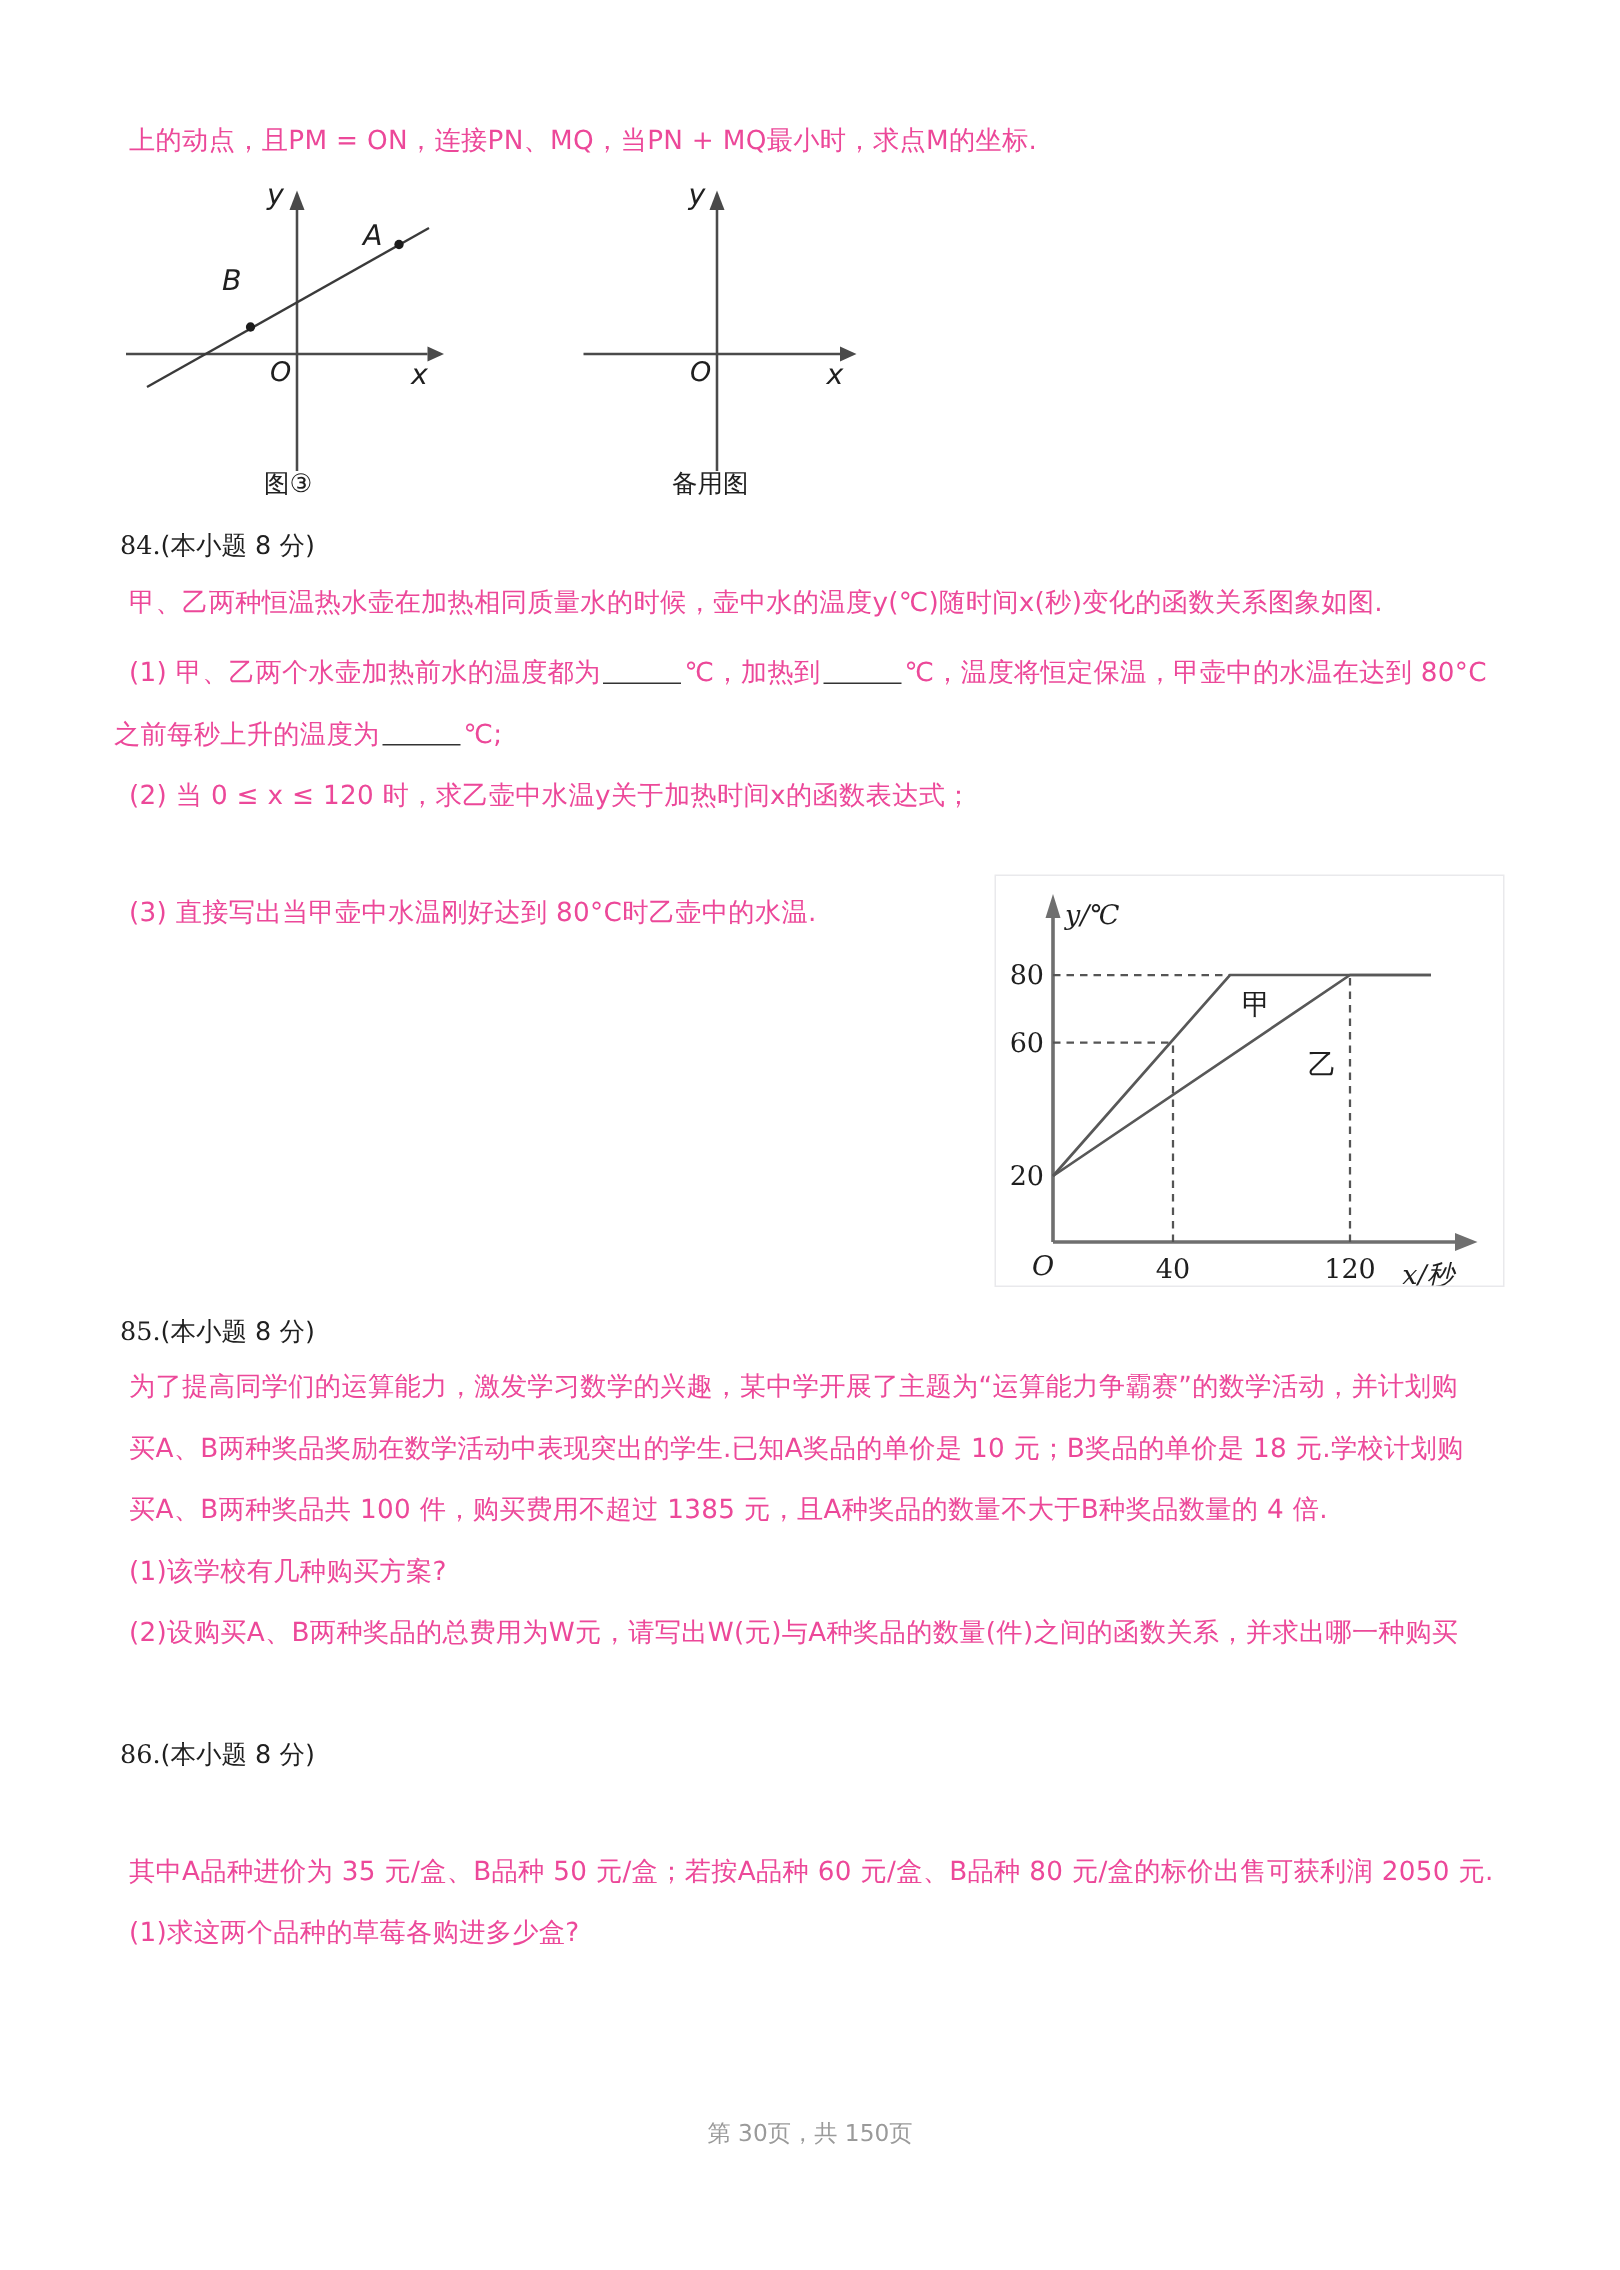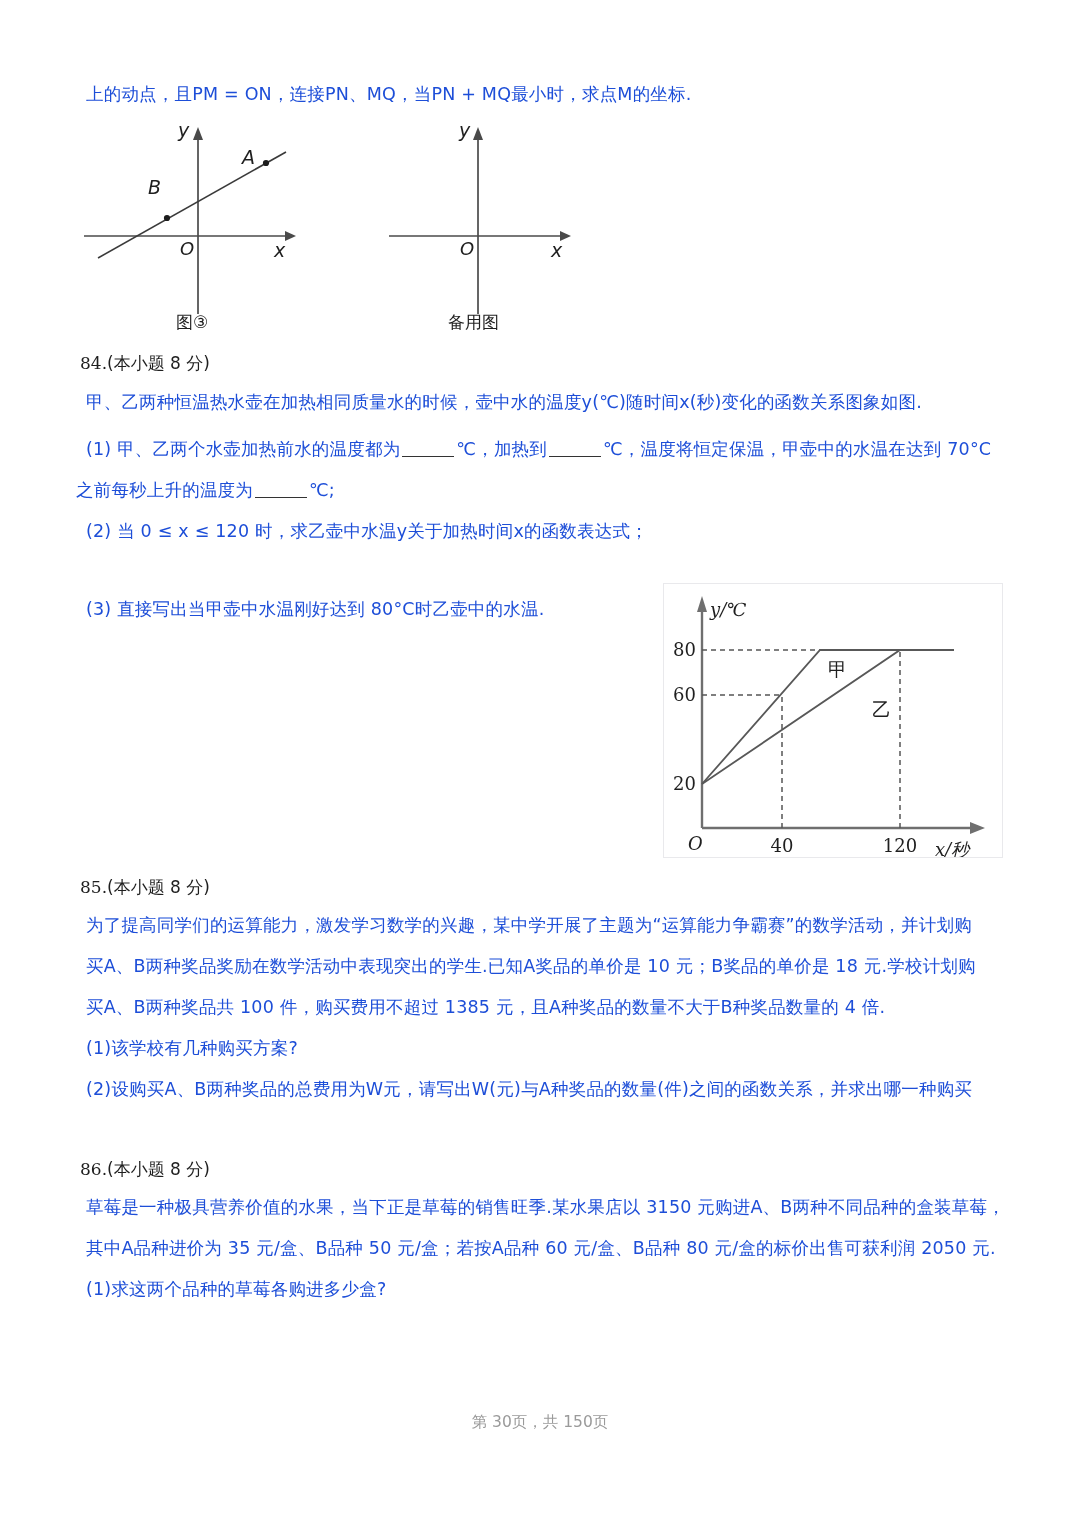--- a/index.html
+++ b/index.html
@@ -20,21 +20,21 @@
     inset: 0;
     background: #fff;
   }
 
   
   .ptext {
     position: absolute;
     font-size: 17.5px;
     line-height: 1.42;
     letter-spacing: 0.2px;
-    color: #1d4ed8;
+    color: #ec4899;
     white-space: nowrap;
   }
 
   .ital {
     font-family: "DejaVu Serif", "Liberation Serif", serif;
     font-style: italic;
     font-size: 17px;
   }
   .num {
     font-family: "DejaVu Serif", "Liberation Serif", serif;
@@ -141,21 +141,21 @@
 
   <div class="qhead" style="left:80px; top:352px;">
     <span class="num">84.</span><span>(本小题 8 分)</span>
   </div>
 
   <div class="ptext" style="left:86px; top:390px;">
     <span>甲、乙两种恒温热水壶在加热相同质量水的时候，壶中水的温度y(℃)随时间x(秒)变化的函数关系图象如图.</span>
   </div>
 
   <div class="ptext" style="left:86px; top:437px;">
-    <span>(1) 甲、乙两个水壶加热前水的温度都为</span><span class="blank"></span><span>℃，加热到</span><span class="blank"></span><span>℃，温度将恒定保温，甲壶中的水温在达到 70°C</span>
+    <span>(1) 甲、乙两个水壶加热前水的温度都为</span><span class="blank"></span><span>℃，加热到</span><span class="blank"></span><span>℃，温度将恒定保温，甲壶中的水温在达到 80°C</span>
   </div>
 
   <div class="ptext" style="left:76px; top:478px;">
     <span>之前每秒上升的温度为</span><span class="blank"></span><span>℃;</span>
   </div>
 
   <div class="ptext" style="left:86px; top:519px;">
     <span>(2) 当 0 ≤ x ≤ 120 时，求乙壶中水温y关于加热时间x的函数表达式；</span>
   </div>
 
@@ -215,23 +215,20 @@
     <span>(1)该学校有几种购买方案?</span>
   </div>
   <div class="ptext" style="left:86px; top:1077px;">
     <span>(2)设购买A、B两种奖品的总费用为W元，请写出W(元)与A种奖品的数量(件)之间的函数关系，并求出哪一种购买</span>
   </div>
 
   <div class="qhead" style="left:80px; top:1158px;">
     <span class="num">86.</span><span>(本小题 8 分)</span>
   </div>
 
-  <div class="ptext" style="left:86px; top:1195px;">
-    <span>草莓是一种极具营养价值的水果，当下正是草莓的销售旺季.某水果店以 3150 元购进A、B两种不同品种的盒装草莓，</span>
-  </div>
   <div class="ptext" style="left:86px; top:1236px;">
     <span>其中A品种进价为 35 元/盒、B品种 50 元/盒；若按A品种 60 元/盒、B品种 80 元/盒的标价出售可获利润 2050 元.</span>
   </div>
   <div class="ptext" style="left:86px; top:1277px;">
     <span>(1)求这两个品种的草莓各购进多少盒?</span>
   </div>
 
   <div class="footer">
     <span>第 30页，共 150页</span>
   </div>

